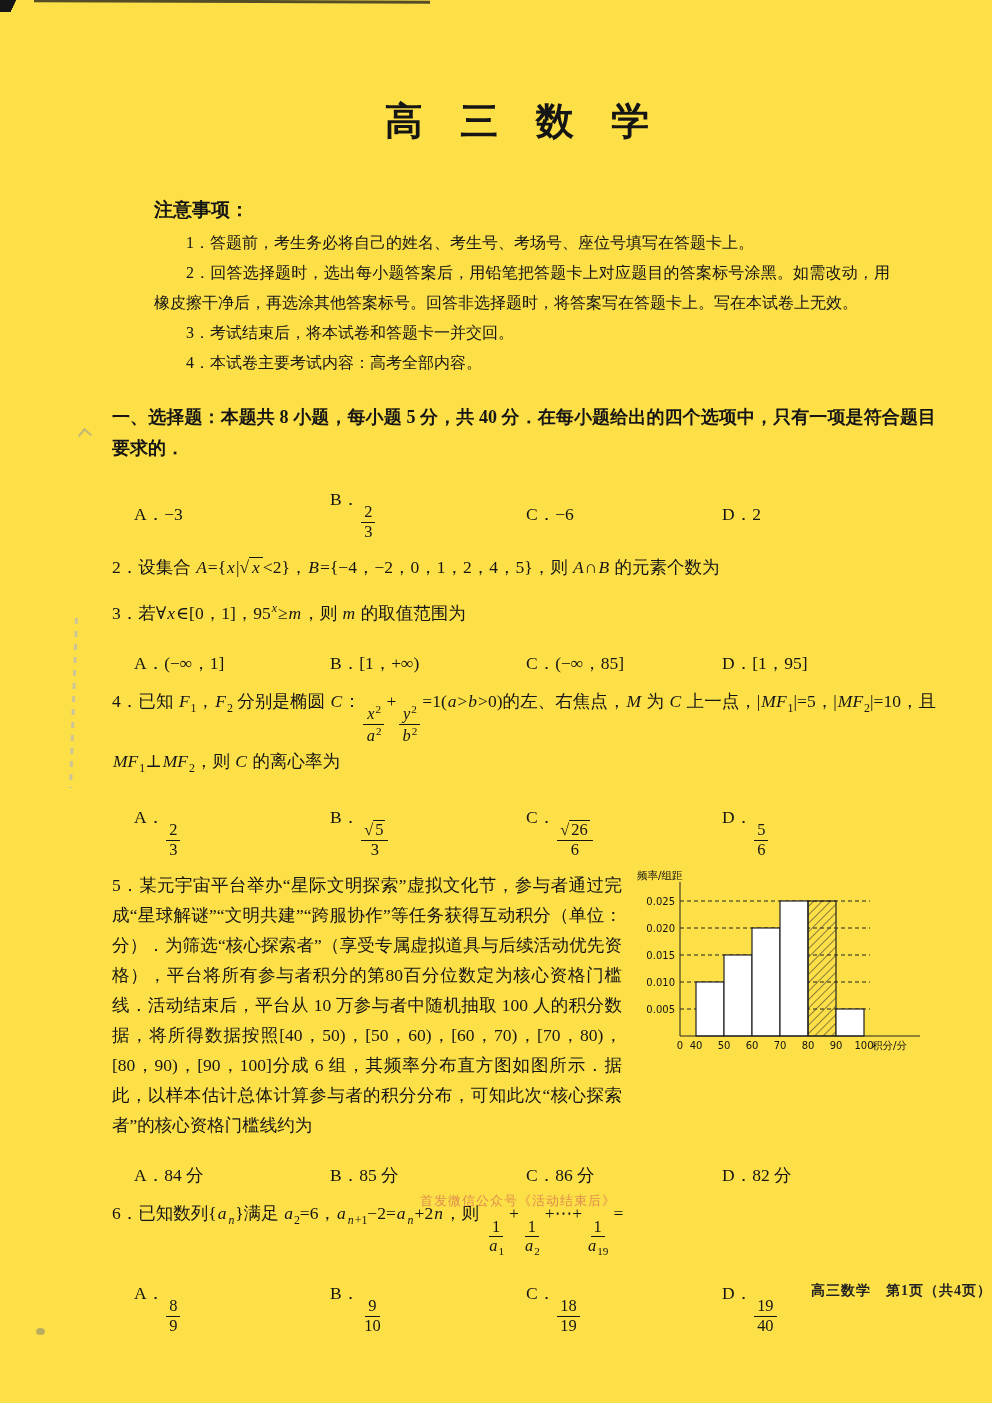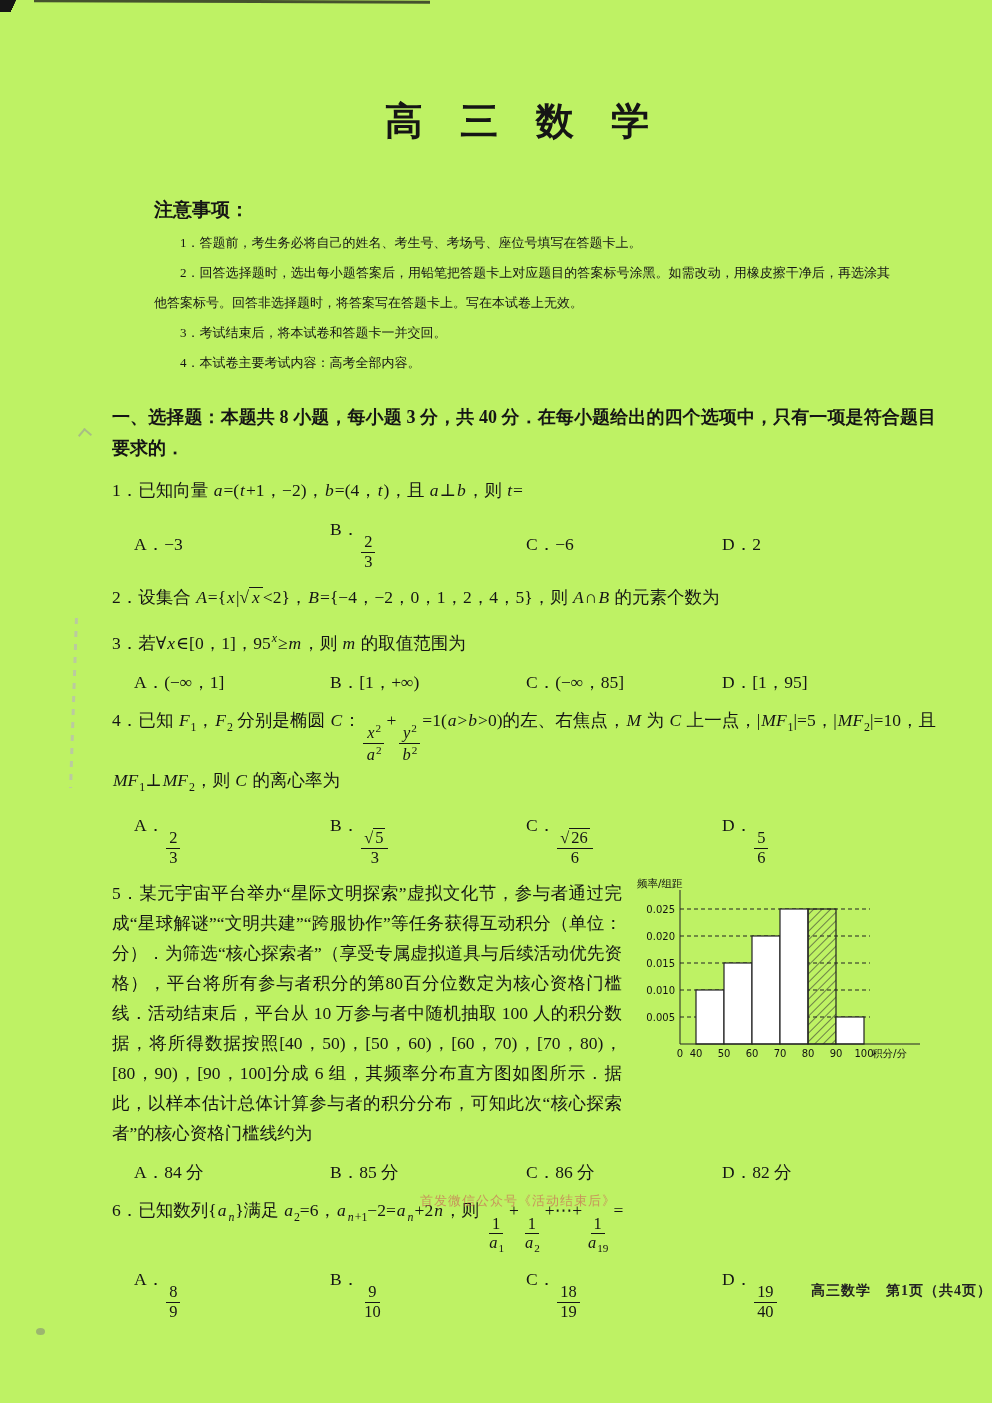--- a/index.html
+++ b/index.html
@@ -1,27 +1,27 @@
 <!DOCTYPE html>
 <html><head>
 <meta charset="utf-8">
 <style>
   *{box-sizing:border-box}
   body{margin:0;background:#e9e9e9}
-  .page{position:relative;width:992px;height:1403px;margin:0 auto;background:#bef264;
+  .page{position:relative;width:992px;height:1403px;margin:0 auto;background:#fde047;
         font-family:"Liberation Serif","DejaVu Serif",serif;color:#151515;overflow:hidden}
   .content{position:absolute;left:112px;top:0;width:824px}
   .title{margin:0;padding-top:96px;text-align:center;font-size:38px;font-weight:700;letter-spacing:14px}
   .notice{margin:50px 0 0 42px;width:736px}
   .notice-heading{font-size:19px;font-weight:700;margin-bottom:5px}
-  .notice-item{margin:0;font-size:13px;line-height:30px;text-indent:2em;text-align:justify}
+  .notice-item{margin:0;font-size:16px;line-height:30px;text-indent:2em;text-align:justify}
   .section-heading{margin-top:24px;font-size:18px;font-weight:700;line-height:31px;text-align:justify}
   .question{margin-top:11px;font-size:17.5px}
   .stem{line-height:30px;text-align:justify}
-  .options{display:grid;grid-template-columns:196px 196px 196px auto;padding-left:22px;margin-top:12px;align-items:center}
+  .options{display:grid;grid-template-columns:196px 196px 196px auto;padding-left:22px;margin-top:23px;align-items:center}
   .option{white-space:nowrap}
   .it{font-style:italic;padding:0 1px}
   sup,sub{font-size:.68em}
   .frac{display:inline-flex;flex-direction:column;align-items:center;vertical-align:-.75em;
         margin:0 2px;font-size:.94em;line-height:1.12;text-align:center}
   .frac .num{padding:0 3px;border-bottom:1.3px solid #151515}
   .frac .den{padding:0 3px}
   .sqrt{white-space:nowrap}
   .sqrt .rad{display:inline-block;border-top:1.3px solid #151515;padding:0 2px;line-height:1.05}
   .chartwrap{float:right;width:302px;margin:-2px 0 6px 12px}
@@ -51,25 +51,24 @@
     <div class="notice">
       <div class="notice-heading">注意事项：</div>
       <div id="notice-items">
           <p class="notice-item">1．答题前，考生务必将自己的姓名、考生号、考场号、座位号填写在答题卡上。</p>
           <p class="notice-item">2．回答选择题时，选出每小题答案后，用铅笔把答题卡上对应题目的答案标号涂黑。如需改动，用橡皮擦干净后，再选涂其他答案标号。回答非选择题时，将答案写在答题卡上。写在本试卷上无效。</p>
           <p class="notice-item">3．考试结束后，将本试卷和答题卡一并交回。</p>
           <p class="notice-item">4．本试卷主要考试内容：高考全部内容。</p>
         </div>
     </div>
 
-    <div class="section-heading">一、选择题：本题共 8 小题，每小题 3 分，共 40 分．在每小题给出的四个选项中，只有一项是符合题目要求的．</div>
+    <div class="section-heading">一、选择题：本题共 8 小题，每小题 5 分，共 40 分．在每小题给出的四个选项中，只有一项是符合题目要求的．</div>
 
     <div id="questions">
         <div class="question q1">
-          <div class="stem">1．已知向量 <span class="it">a</span>=(<span class="it">t</span>+1，−2)，<span class="it">b</span>=(4，<span class="it">t</span>)，且 <span class="it">a</span>⊥<span class="it">b</span>，则 <span class="it">t</span>=</div>
           <div class="options">
             <span class="option">A．−3</span>
             <span class="option">B．<span class="frac">
                 <span class="num">2</span>
                 <span class="den">3</span>
               </span></span>
             <span class="option">C．−6</span>
             <span class="option">D．2</span>
           </div>
         </div>

